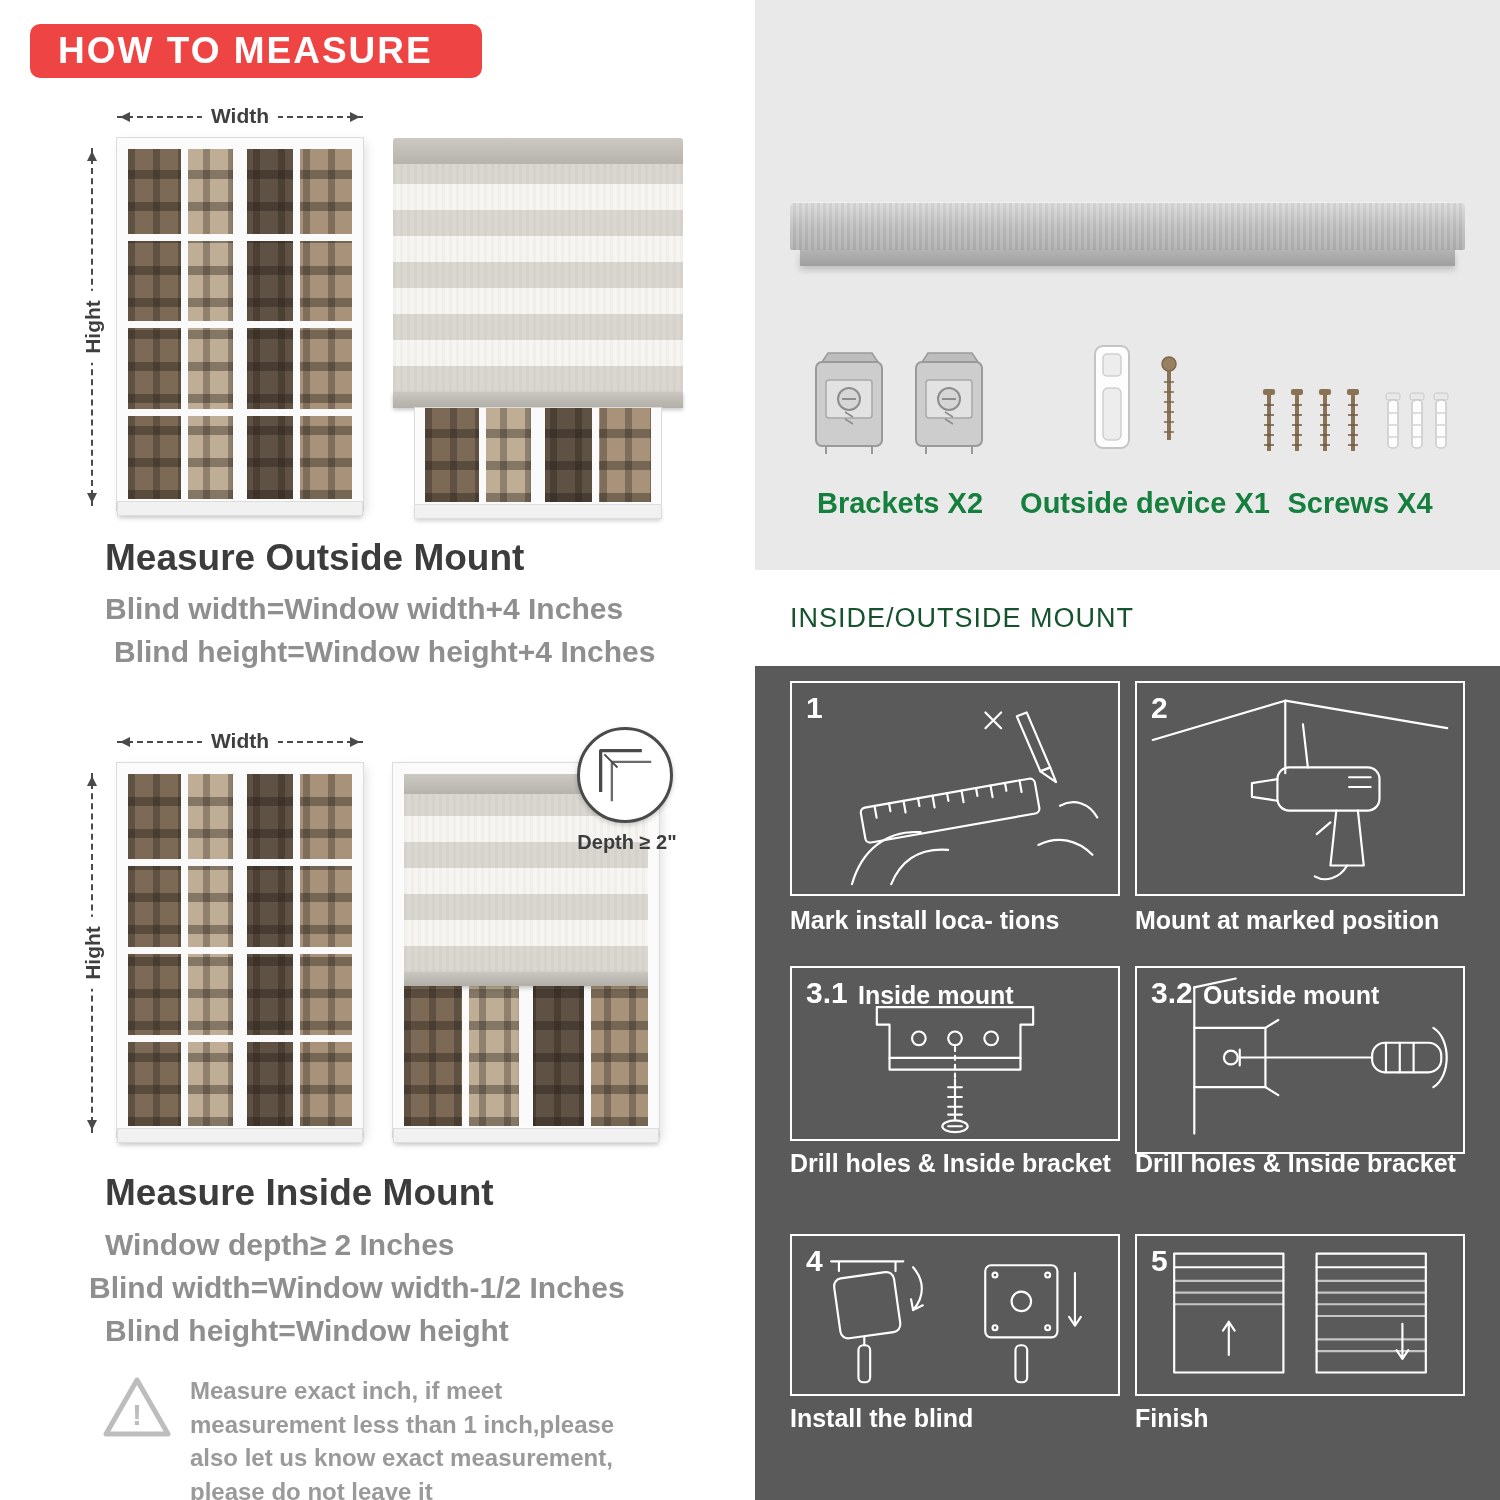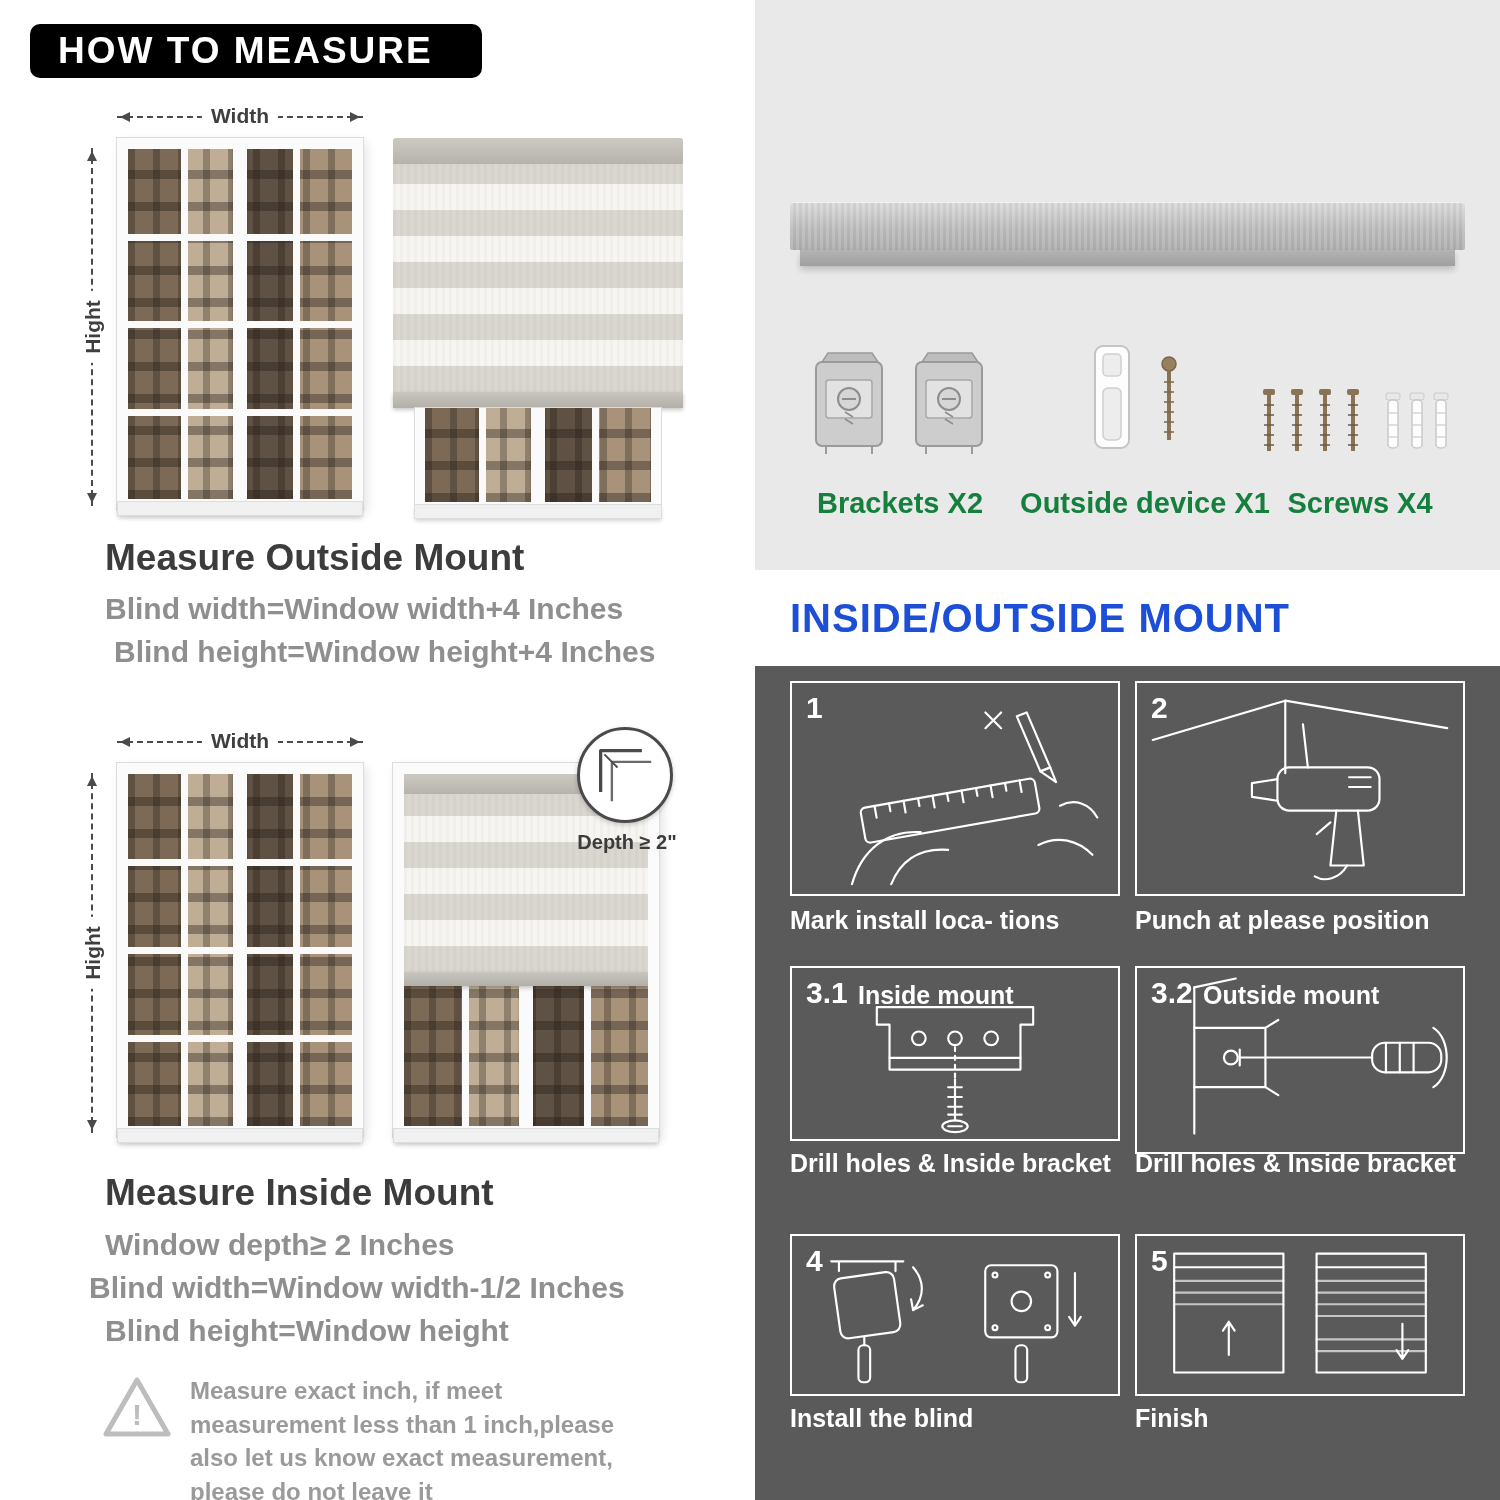--- a/index.html
+++ b/index.html
@@ -3,21 +3,21 @@
 <meta charset="utf-8">
 <style>
   * { margin:0; padding:0; box-sizing:border-box; }
   html,body { width:1500px; height:1500px; background:#ffffff;
     font-family:"Liberation Sans", sans-serif; position:relative; overflow:hidden; }
   .abs { position:absolute; }
 
   
   .pill { position:absolute; height:54px; border-radius:10px; display:flex; align-items:center;
     padding:0 28px; color:#fff; font-weight:bold; font-size:37px; letter-spacing:2px; }
-  .pill-left { left:30px; top:24px; width:452px; background:#000000; }
+  .pill-left { left:30px; top:24px; width:452px; background:#ef4444; }
   .pill-right { left:30px; top:24px; width:428px; background:#d7d7d7; }
   .section-title { position:absolute; font-size:37px; font-weight:bold; color:#3c3c3c; }
   .graytext { position:absolute; font-size:30px; font-weight:bold; color:#8f8f8f; }
 
   
   .window { position:absolute; background:#fff; border:11px solid #fbfbfb;
     box-shadow:0 0 0 1px #dcdcdc, 3px 4px 10px rgba(0,0,0,.12); }
   .glass { position:absolute; inset:0; overflow:hidden; }
   .photo { position:absolute; inset:0;
     background:
@@ -74,21 +74,21 @@
     background:
       repeating-linear-gradient(90deg, rgba(255,255,255,.10) 0 3px, rgba(0,0,0,.03) 3px 6px),
       linear-gradient(180deg,#dadada,#bdbdbd 55%,#aeaeae);
     box-shadow:inset 0 1px 0 rgba(255,255,255,.6); }
   .rail-lip { height:16px; margin:0 10px; background:linear-gradient(180deg,#b4b4b4,#9f9f9f);
     box-shadow:0 4px 6px rgba(0,0,0,.18); }
   .item-label { position:absolute; top:487px; font-size:29px; font-weight:bold; color:#15803d; text-align:center; }
 
   .mount-band { position:absolute; left:755px; top:570px; width:745px; height:96px; background:#ffffff; }
   .mount-title { position:absolute; left:35px; top:50%; transform:translateY(-50%);
-    font-size:40px; font-weight:bold; color:#1d4ed8; letter-spacing:1px; }
+    font-size:27px; font-weight:normal; color:#14532d; letter-spacing:1px; }
   .panel-dark { position:absolute; left:755px; top:666px; width:745px; height:834px; background:#5a5a5a; }
 
   .step-box { position:absolute; width:330px; border:2px solid #ffffff; }
   .step-num { position:absolute; top:8px; left:14px; color:#fff; font-weight:bold; font-size:30px; }
   .step-label { position:absolute; top:13px; left:66px; color:#fff; font-weight:bold; font-size:25px; }
   .step-caption { position:absolute; color:#fff; font-weight:bold; font-size:25px; white-space:nowrap; }
   .step-art { position:absolute; inset:0; width:100%; height:100%; }
 </style>
 </head>
 <body>
@@ -298,21 +298,21 @@
       <path d="M168,42 L173,86"></path>
       <rect x="142" y="86" width="104" height="44" rx="12"></rect>
       <path d="M142,98 L116,102 L116,116 L142,120"></path>
       <path d="M202,130 L196,186 L230,186 L224,130"></path>
       <path d="M196,142 L182,154"></path>
       <path d="M215,96 h22 M215,106 h22"></path>
       <path d="M213,186 C205,200 190,203 180,197"></path>
     </svg>
     <span class="step-num">2</span>
   </div>
-  <span class="step-caption" style="left:380px; top:240px;">Punch at  please position</span>
+  <span class="step-caption" style="left:380px; top:240px;">Mount at  marked position</span>
 
   <div class="step-box" style="left:35px; top:300px; height:175px;">
     <svg class="step-art" viewBox="0 0 330 175" fill="none" stroke="#fff" stroke-width="2.2" stroke-linecap="round" stroke-linejoin="round">
       <path d="M85,40 L245,40 L245,58 L232,58 L232,92 L98,92 L98,58 L85,58 Z"></path>
       <circle cx="128" cy="72" r="7"></circle>
         <circle cx="202" cy="72" r="7"></circle>
         <circle cx="165" cy="72" r="7"></circle>
       <path d="M98,92 L98,104 L232,104 L232,92"></path>
       <path d="M165,112 L165,79" stroke-dasharray="4 5"></path>
       <path d="M165,114 L165,156"></path>

